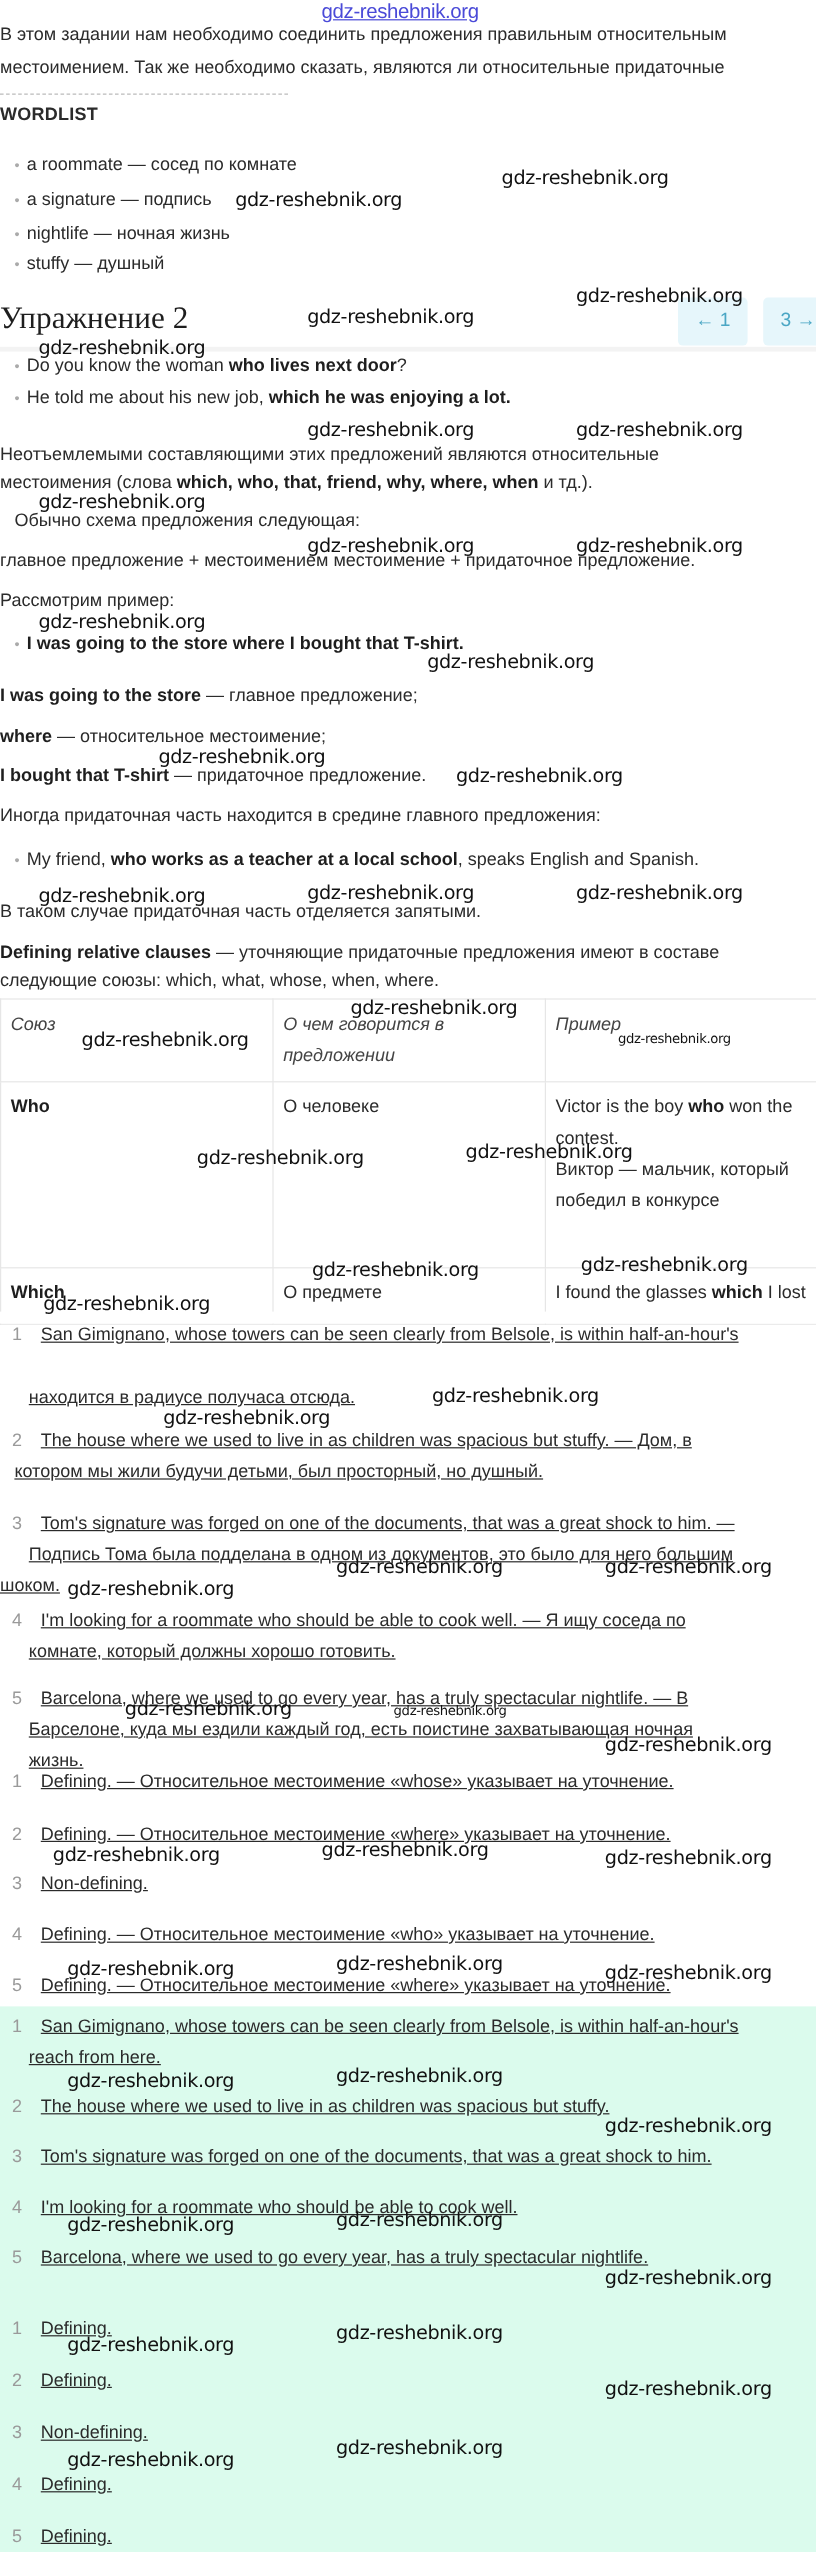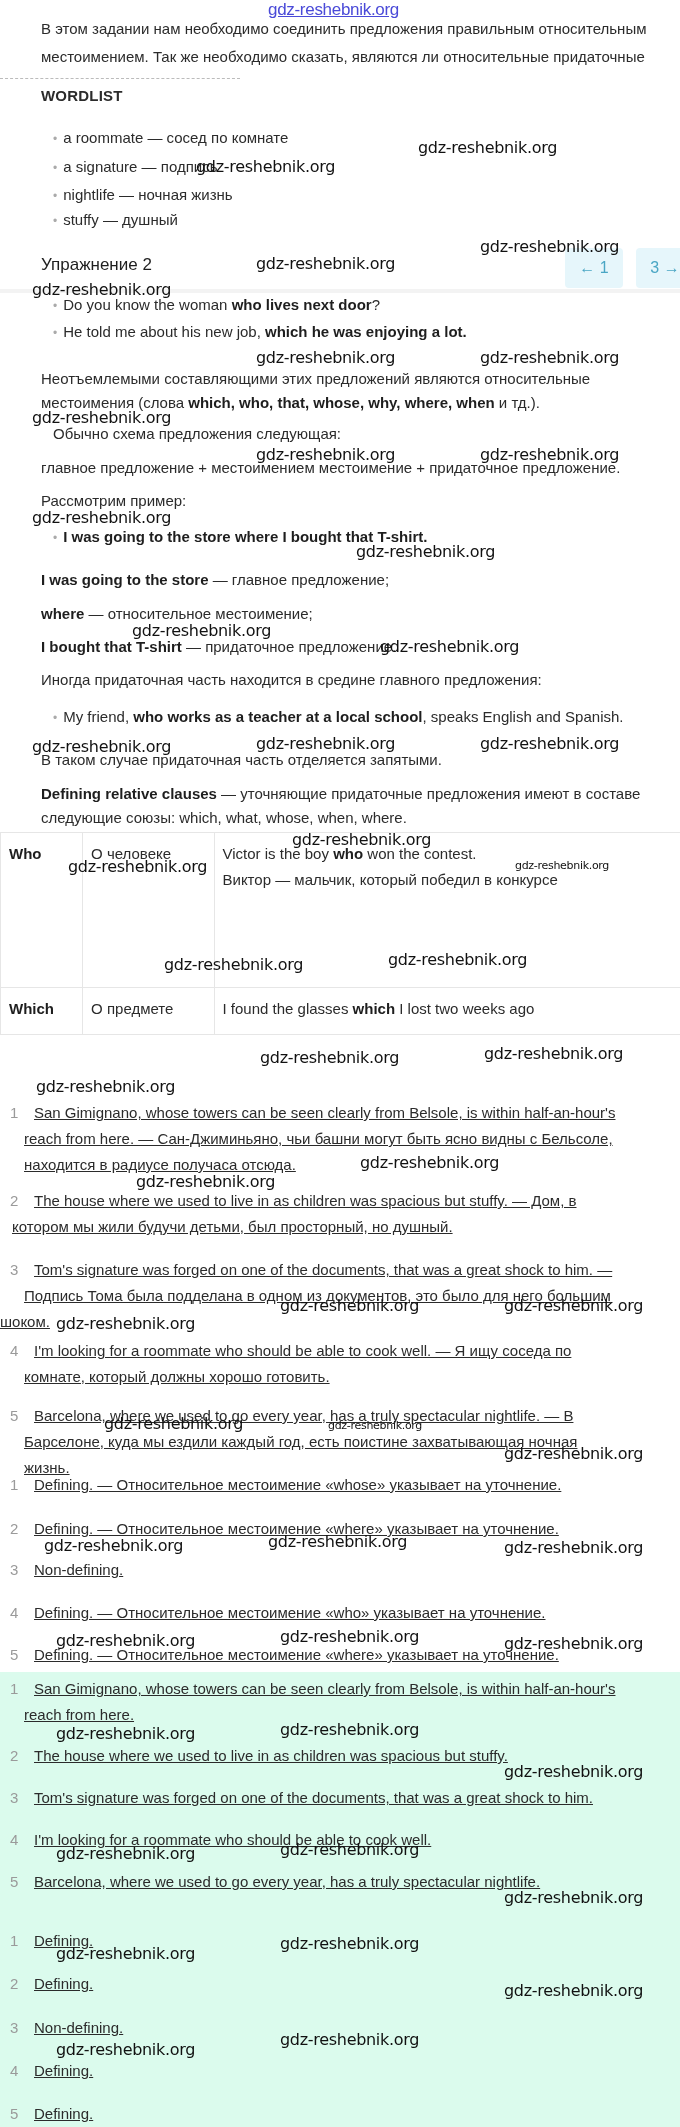--- a/index.html
+++ b/index.html
@@ -11,25 +11,25 @@
   .abs { position: absolute; }
   .wm {
     position: absolute; color: #111; font-family: "DejaVu Sans", sans-serif;
     font-size: 16px; white-space: nowrap; letter-spacing: -0.3px;
   }
   .wm.small { font-size: 11px; }
   .wm.top {
     color: #4a4ad8; font-size: 17px; left: 268px; top: 0px;
     text-decoration: underline; font-family: "Liberation Sans", sans-serif;
   }
-  .txt { position: absolute; left: 0; white-space: nowrap; line-height: 20px; margin-left: 41px; }
+  .txt { position: absolute; left: 0; white-space: nowrap; line-height: 20px; }
   .bullet::before { content: "•"; color: #aaa; margin-right: 6px; font-size: 12px; }
   b { color: #1e1e1e; }
   .wordlist-title { font-weight: bold; font-size: 15px; letter-spacing: 0.2px; }
-  .ex-title { font-size: 17px; color: #1e1e1e; font-family: Liberation Sans, sans-serif; }
+  .ex-title { font-size: 26px; color: #1e1e1e; font-family: Liberation Serif, serif; }
   .nav-btn {
     position: absolute; top: 248px; height: 40px; width: 58px; background: #e6f6fb;
     border-radius: 4px; color: #4aa6c4; font-size: 16px; text-align: center; line-height: 40px;
   }
   .sticky-line { position: absolute; left: 0; right: 0; top: 289px; height: 4px; background: #f3f3f3; }
   table.rel { position: absolute; left: 0; top: 832px; width: 681px; border-collapse: collapse; font-size: 15px; }
   table.rel td { border: 1px solid #e6e6e6; vertical-align: top; padding: 8px 8px; line-height: 26px; }
   table.rel .hdr td { font-style: italic; color: #444; }
   .num { color: #9a9a9a; display: inline-block; width: 24px; padding-left: 10px; }
   .ol { position: absolute; left: 0; width: 680px; line-height: 26px; }
@@ -52,54 +52,59 @@
 <div class="txt bullet" style="top:210px;left:12px;">stuffy — душный</div>
 
 <div class="txt ex-title" style="top:250px;line-height:30px;">Упражнение 2</div>
 <div class="nav-btn" style="left:565px;">← 1</div>
 <div class="nav-btn" style="left:636px;">3 →</div>
 <div class="sticky-line"></div>
 
 <div class="txt bullet" style="top:295px;left:12px;"><span>Do you know the woman </span><b>who lives next door</b><span>?</span></div>
 <div class="txt bullet" style="top:322px;left:12px;"><span>He told me about his new job, </span><b>which he was enjoying a lot.</b></div>
 <div class="txt" style="top:369px;">Неотъемлемыми составляющими этих предложений являются относительные</div>
-<div class="txt" style="top:393px;"><span>местоимения (слова </span><b>which, who, that, whose, why, where, when</b><span> и тд.).</span></div>
+<div class="txt" style="top:393px;"><span>местоимения (слова </span><b>which, who, that, friend, why, where, when</b><span> и тд.).</span></div>
 <div class="txt" style="top:424px;padding-left:12px;">Обычно схема предложения следующая:</div>
 <div class="txt" style="top:458px;">главное предложение + местоимением местоимение + придаточное предложение.</div>
 <div class="txt" style="top:491px;">Рассмотрим пример:</div>
 <div class="txt bullet" style="top:527px;left:12px;"><b>I was going to the store where I bought that T-shirt.</b></div>
 <div class="txt" style="top:570px;"><b>I was going to the store</b><span> — главное предложение;</span></div>
 <div class="txt" style="top:604px;"><b>where</b><span> — относительное местоимение;</span></div>
 <div class="txt" style="top:637px;"><b>I bought that T-shirt</b><span> — придаточное предложение.</span></div>
 <div class="txt" style="top:670px;">Иногда придаточная часть находится в средине главного предложения:</div>
 <div class="txt bullet" style="top:707px;left:12px;"><span>My friend, </span><b>who works as a teacher at a local school</b><span>, speaks English and Spanish.</span></div>
 <div class="txt" style="top:750px;">В таком случае придаточная часть отделяется запятыми.</div>
 <div class="txt" style="top:784px;"><b>Defining relative clauses</b><span> — уточняющие придаточные предложения имеют в составе</span></div>
 <div class="txt" style="top:808px;">следующие союзы: which, what, whose, when, where.</div>
 
 <table class="rel">
   <tbody>
+      <tr class="hdr">
+    <td style="width:210px;height:46px;">Союз</td>
+    <td style="width:210px;">О чем говорится в предложении</td>
+    <td>Пример</td>
+  </tr>
   <tr>
     <td style="height:138px;"><b>Who</b></td>
     <td>О человеке</td>
     <td><span>Victor is the boy </span><b>who</b><span> won the contest.</span><br><span>Виктор — мальчик, который победил в конкурсе</span></td>
   </tr>
   <tr>
     <td style="height:30px;"><b>Which</b></td>
     <td>О предмете</td>
     <td style="overflow:hidden;">
           <div style="height:30px;overflow:hidden;"><span>I found the glasses </span><b>which</b><span> I lost two weeks ago</span></div>
         </td>
   </tr>
 </tbody>
   </table>
 <div class="abs" style="left:0;top:1093px;width:680px;height:10px;background:#fff;"></div>
 
 <div class="ol" style="top:1100px;">
-  <div class="item" style="top:0;"><span class="num">1</span><span>San Gimignano, whose towers can be seen clearly from Belsole, is within half-an-hour's</span><br><span style="padding-left:24px">reach from here. — Сан-Джиминьяно, чьи башни могут быть ясно видны с Бельсоле,</span><br><span style="padding-left:24px;line-height:18px">находится в радиусе получаса отсюда.</span></div>
+  <div class="item" style="top:0;"><span class="num">1</span><span>San Gimignano, whose towers can be seen clearly from Belsole, is within half-an-hour's</span><br><br><span style="padding-left:24px;line-height:18px">находится в радиусе получаса отсюда.</span></div>
   <div class="item" style="top:88px;"><span class="num">2</span><span>The house where we used to live in as children was spacious but stuffy. — Дом, в</span><br><span style="padding-left:12px">котором мы жили будучи детьми, был просторный, но душный.</span></div>
   <div class="item" style="top:157px;"><span class="num">3</span><span>Tom's signature was forged on one of the documents, that was a great shock to him. —</span><br><span style="padding-left:24px">Подпись Тома была подделана в одном из документов, это было для него большим</span><br><span style="line-height:18px">шоком.</span></div>
   <div class="item" style="top:238px;"><span class="num">4</span><span>I'm looking for a roommate who should be able to cook well. — Я ищу соседа по</span><br><span style="padding-left:24px">комнате, который должны хорошо готовить.</span></div>
   <div class="item" style="top:303px;"><span class="num">5</span><span>Barcelona, where we used to go every year, has a truly spectacular nightlife. — В</span><br><span style="padding-left:24px">Барселоне, куда мы ездили каждый год, есть поистине захватывающая ночная</span><br><span style="padding-left:24px;line-height:18px">жизнь.</span></div>
 </div>
 
 <div class="ol" style="top:1472px;">
   <div class="item" style="top:0;"><span class="num">1</span><span>Defining. — Относительное местоимение «whose» указывает на уточнение.</span></div>
   <div class="item" style="top:44px;"><span class="num">2</span><span>Defining. — Относительное местоимение «where» указывает на уточнение.</span></div>
   <div class="item" style="top:85px;"><span class="num">3</span><span>Non-defining.</span></div>

